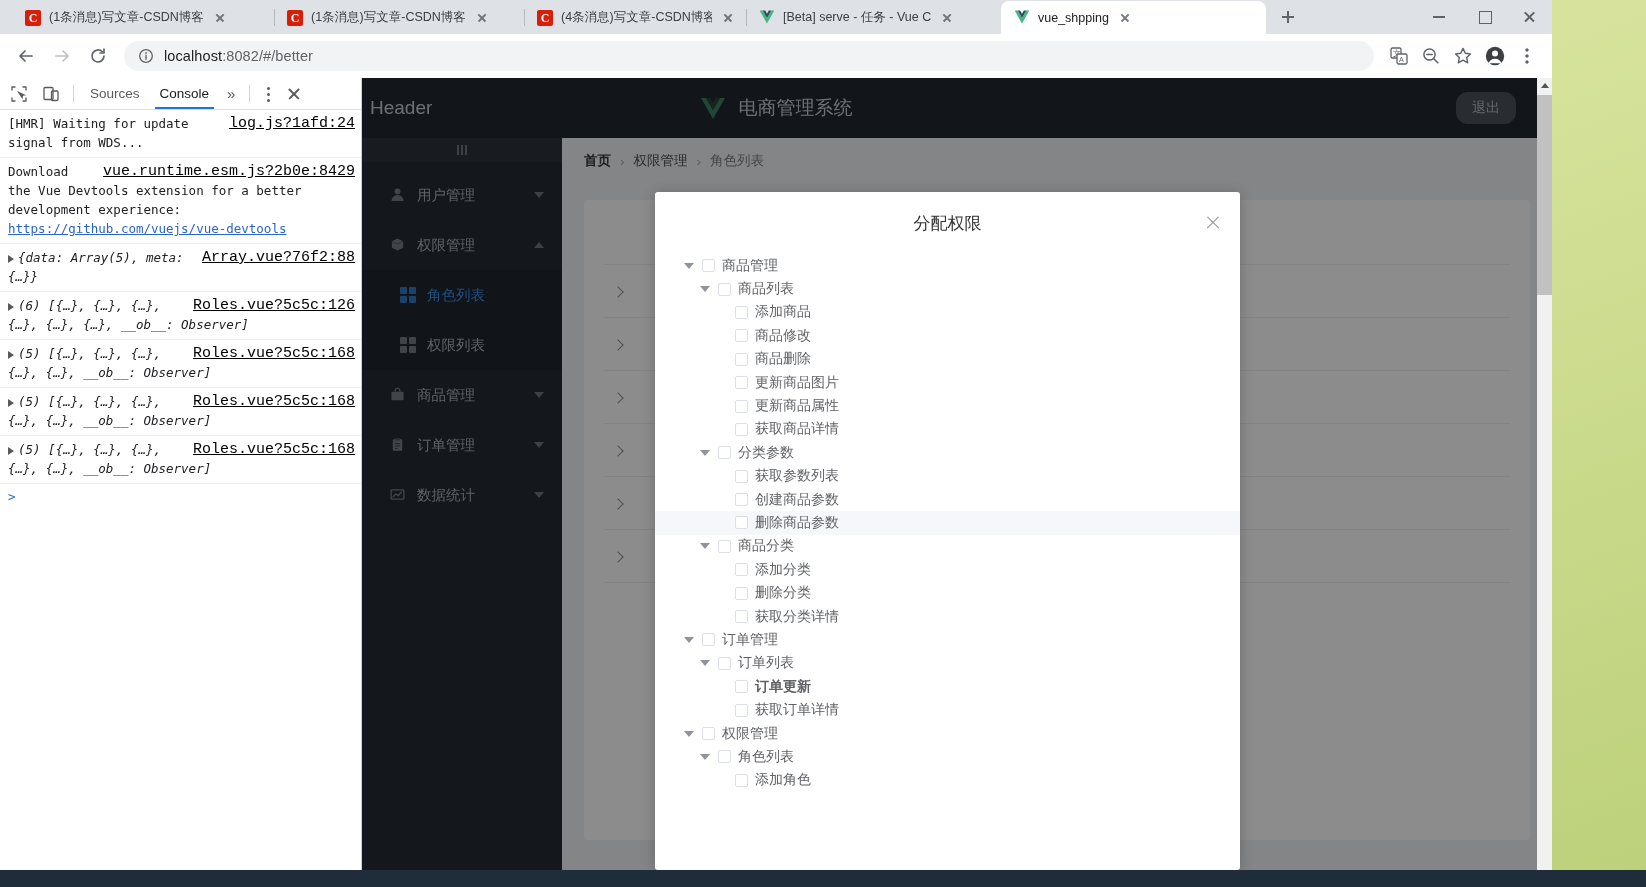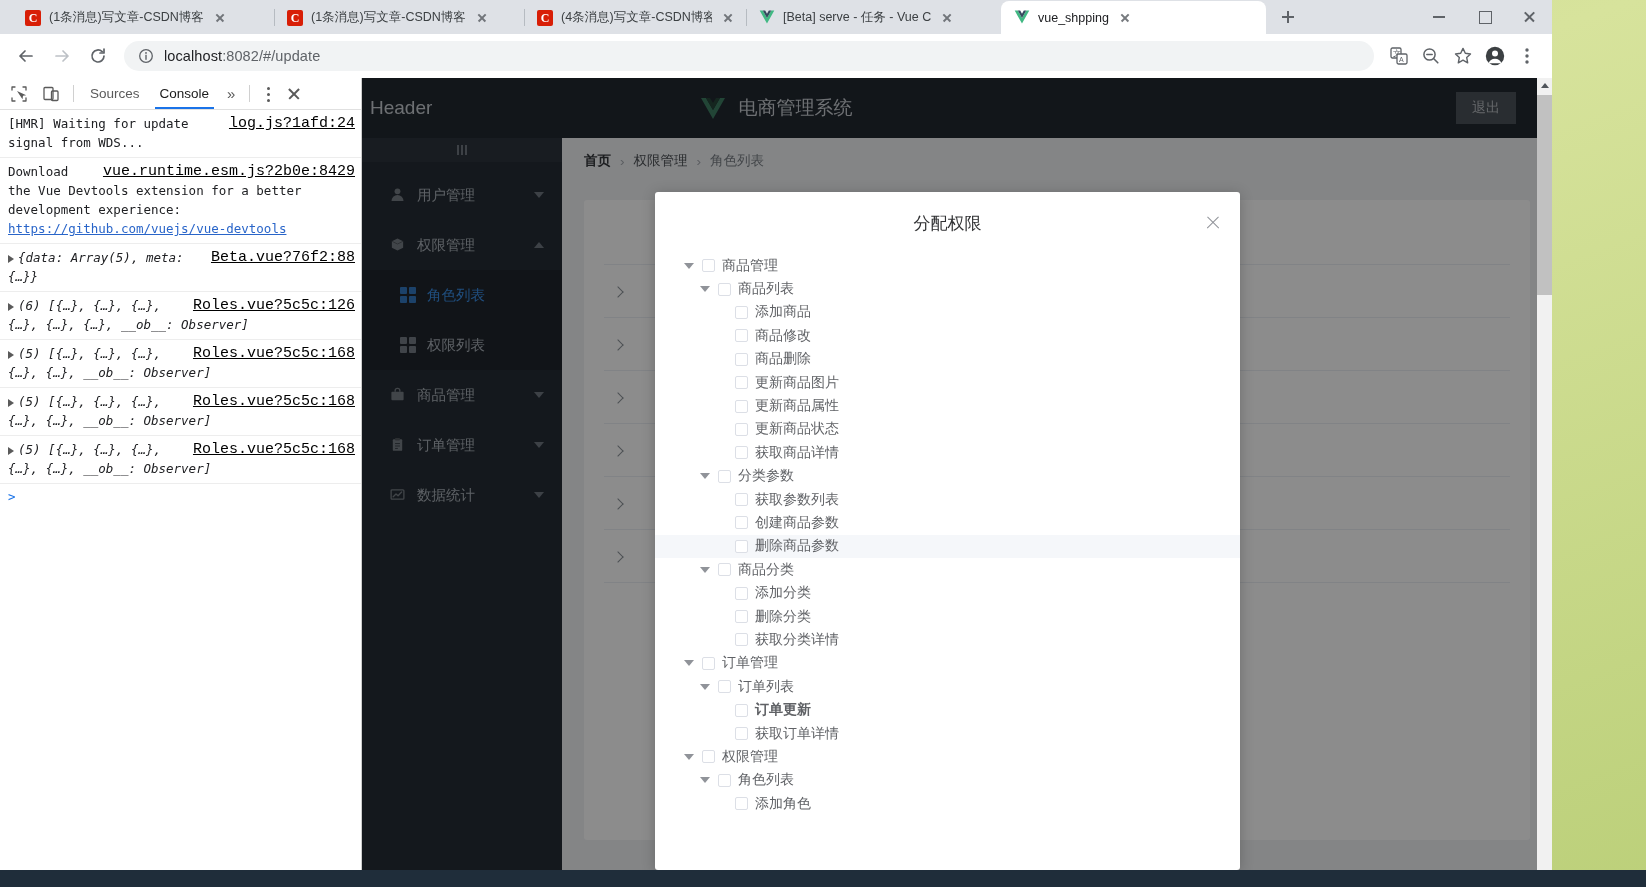--- a/index.html
+++ b/index.html
@@ -181,21 +181,21 @@
     position:absolute; left:-362px; top:0; width:1552px; height:60px;
     background:#222831; display:flex; align-items:center; justify-content:center;
   }
   .hdr-left {
     position:absolute; left:370px; top:0; height:60px; display:flex; align-items:center;
     color:#c7ccd1; font-size:19px; font-family:"Liberation Sans",sans-serif;
   }
   .hdr-brand { display:flex; align-items:center; gap:13px; color:#c8cdd2; font-size:19px; }
   .hdr-logout {
     position:absolute; right:36px; top:14px; height:32px; padding:0 16px;
-    background:#4c5359; color:#b9bec3; border-radius:0; font-size:14px;
+    background:#4c5359; color:#b9bec3; border-radius:12px; font-size:14px;
     display:flex; align-items:center;
   }
 
   .app-body { position:absolute; left:0; top:60px; width:1190px; height:732px; display:flex; }
   .aside {
     width:200px; background:#262d35; flex:0 0 200px; position:relative;
   }
   .collapse-bar {
     height:24px; background:#2c333c; display:flex; align-items:center; justify-content:center;
     gap:2px;
@@ -366,21 +366,21 @@
             <path d="M16 3v4h-4" fill="none" stroke="#5f6368" stroke-width="1.7" stroke-linecap="round" stroke-linejoin="round"></path>
           </svg>
       </div>
 
       <div class="omnibox">
         <svg width="16" height="16" viewBox="0 0 16 16">
             <circle cx="8" cy="8" r="6.3" fill="none" stroke="#5f6368" stroke-width="1.3"></circle>
             <circle cx="8" cy="4.9" r=".95" fill="#5f6368"></circle>
             <rect x="7.3" y="6.8" width="1.4" height="5" fill="#5f6368"></rect>
           </svg>
-        <div class="omni-url"><span>localhost</span><span class="dim">:8082/#/update</span></div>
+        <div class="omni-url"><span>localhost</span><span class="dim">:8082/#/better</span></div>
       </div>
 
       <div class="omni-right">
         <div class="oi">
           <svg width="20" height="20" viewBox="0 0 20 20" style="position:absolute;left:5px;top:5px">
               <rect x="2" y="2" width="10" height="10" rx="1.4" fill="none" stroke="#5f6368" stroke-width="1.3"></rect>
               <text x="4" y="10" font-size="8" fill="#5f6368" font-family="Liberation Sans">文</text>
               <rect x="8" y="8" width="10" height="10" rx="1.4" fill="#fff" stroke="#5f6368" stroke-width="1.3"></rect>
               <text x="10" y="16" font-size="7" fill="#5f6368" font-family="Liberation Sans">A</text>
             </svg>
@@ -650,25 +650,20 @@
                 <span class="tn-label">更新商品图片</span>
               </div>
               <div class="tree-node" style="padding-left: 61px;">
                 <span class="tn-caret"></span>
                 <span class="tn-box"></span>
                 <span class="tn-label">更新商品属性</span>
               </div>
               <div class="tree-node" style="padding-left: 61px;">
                 <span class="tn-caret"></span>
                 <span class="tn-box"></span>
-                <span class="tn-label">更新商品状态</span>
-              </div>
-              <div class="tree-node" style="padding-left: 61px;">
-                <span class="tn-caret"></span>
-                <span class="tn-box"></span>
                 <span class="tn-label">获取商品详情</span>
               </div>
               <div class="tree-node" style="padding-left: 44px;">
                 <span class="tn-caret has"></span>
                 <span class="tn-box"></span>
                 <span class="tn-label">分类参数</span>
               </div>
               <div class="tree-node" style="padding-left: 61px;">
                 <span class="tn-caret"></span>
                 <span class="tn-box"></span>
@@ -768,21 +763,21 @@
               <span></span>
               <span></span>
             </div>
           <div class="dt-x"></div>
         </div>
 
 
         <div class="dt-console" id="console-out">
             <div class="logrow"><a class="src">log.js?1afd:24</a><span>[HMR] Waiting for update signal from WDS...</span></div>
             <div class="logrow"><a class="src">vue.runtime.esm.js?2b0e:8429</a><span>Download the Vue Devtools extension for a better development experience: <a class="ext">https://github.com/vuejs/vue-devtools</a></span></div>
-            <div class="logrow"><a class="src">Beta.vue?76f2:88</a><span class="arrow"></span><span class="obj">{data: Array(5), meta: {…}}</span></div>
+            <div class="logrow"><a class="src">Array.vue?76f2:88</a><span class="arrow"></span><span class="obj">{data: Array(5), meta: {…}}</span></div>
             <div class="logrow"><a class="src">Roles.vue?5c5c:126</a><span class="arrow"></span><span class="obj">(6) [{…}, {…}, {…}, {…}, {…}, {…}, __ob__: Observer]</span></div>
             <div class="logrow"><a class="src">Roles.vue?5c5c:168</a><span class="arrow"></span><span class="obj">(5) [{…}, {…}, {…}, {…}, {…}, __ob__: Observer]</span></div>
             <div class="logrow"><a class="src">Roles.vue?5c5c:168</a><span class="arrow"></span><span class="obj">(5) [{…}, {…}, {…}, {…}, {…}, __ob__: Observer]</span></div>
             <div class="logrow"><a class="src">Roles.vue?5c5c:168</a><span class="arrow"></span><span class="obj">(5) [{…}, {…}, {…}, {…}, {…}, __ob__: Observer]</span></div>
             <div class="prompt-row">&gt;</div>
           </div>
       </div>
 
       <div class="pgscroll">
         <div class="up"></div>

